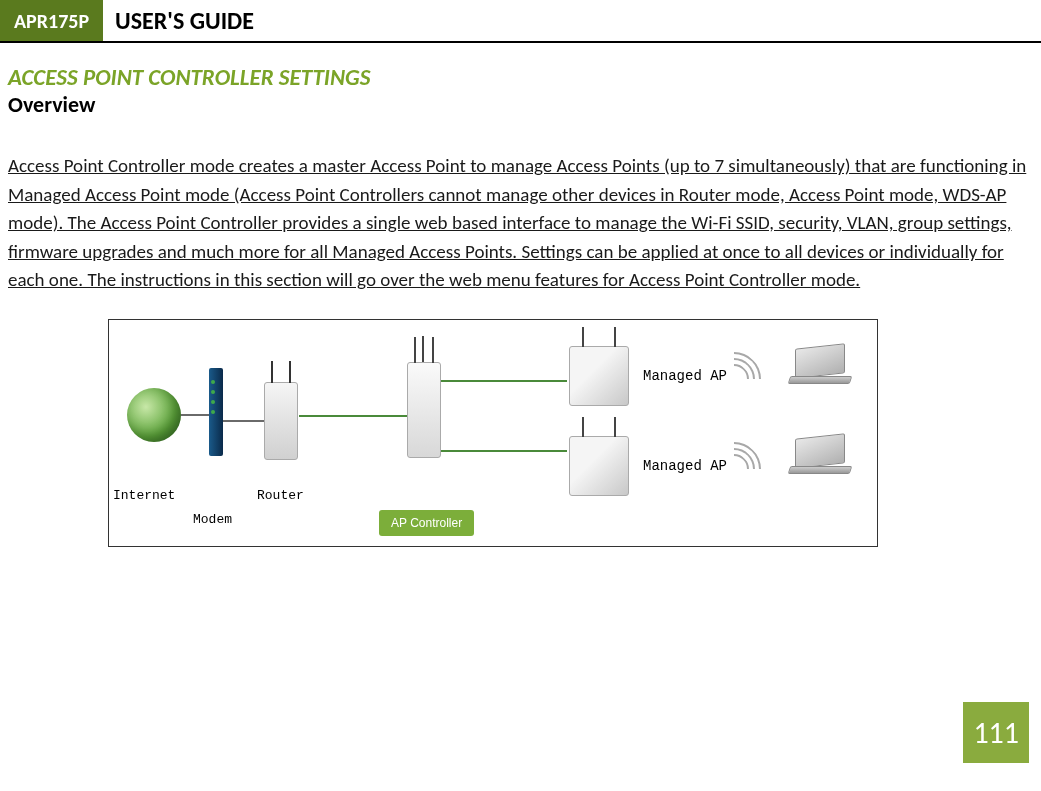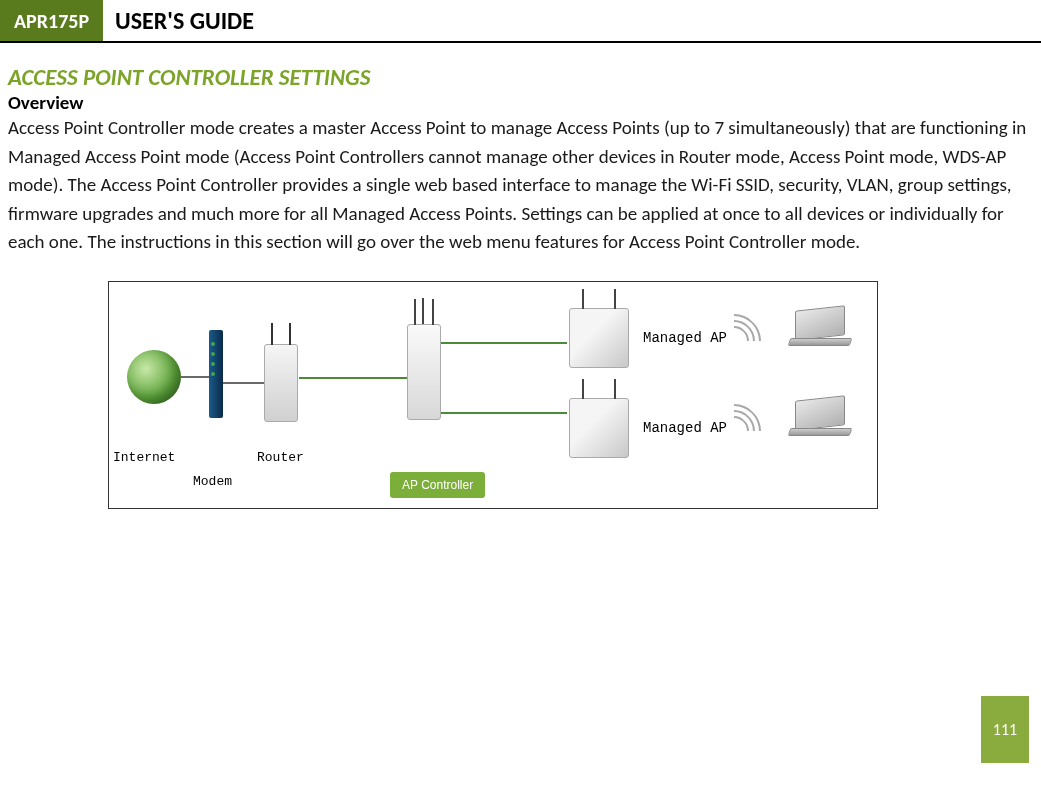--- a/index.html
+++ b/index.html
@@ -41,28 +41,30 @@
       padding: 20px 8px 0 8px;
     }
     .section-heading {
       color: #7ba428;
       font-weight: bold;
       font-style: italic;
       font-size: 23px;
     }
     .subheading {
       font-weight: bold;
-      font-size: 19px;
+      font-size: 22px;
       color: #000;
+      margin-bottom: 34px;
     }
     .body-text {
       font-size: 19px;
       line-height: 1.5;
       color: #1a1a1a;
       margin-bottom: 20px;
+      text-decoration: underline;
     }
     .diagram-box {
       border: 1px solid #333;
       width: 770px;
       height: 228px;
       margin: 24px 0 0 100px;
       position: relative;
       background: #fff;
       overflow: hidden;
     }
@@ -214,22 +216,22 @@
       padding: 6px 12px;
       border-radius: 3px;
       font-family: Arial, sans-serif;
     }
     .page-number-box {
       position: absolute;
       right: 12px;
       bottom: 28px;
       background: #8aab3e;
       color: #fff;
-      font-size: 16px;
-      padding: 24px 10px;
+      font-size: 30px;
+      padding: 12px 10px;
       min-width: 48px;
       text-align: center;
     }
     .cable {
       position: absolute;
       height: 2px;
       background: #6a6a6a;
     }
     .cable-green {
       position: absolute;
@@ -267,21 +269,21 @@
 
     <div class="cable" style="left:114px; top:100px; width:42px;"></div>
 
     <div class="router"></div>
     <div class="diag-label" style="left:148px; top:168px;">Router</div>
 
     <div class="cable-green" style="left:190px; top:95px; width:108px;"></div>
 
     <div class="ap-controller"></div>
     <div class="ap-controller-ant-mid"></div>
-    <div class="badge" style="left:281px; top:190px;">AP Controller</div>
+    <div class="badge" style="left:270px; top:190px;">AP Controller</div>
 
     <div class="cable-green" style="left:332px; top:60px; width:126px;"></div>
     <div class="cable-green" style="left:332px; top:130px; width:126px;"></div>
 
     <div class="managed-ap" style="left:460px; top:26px;"></div>
     <div class="diag-label" style="left:534px; top:48px; font-size:14px;">Managed AP</div>
 
     <div class="managed-ap" style="left:460px; top:116px;"></div>
     <div class="diag-label" style="left:534px; top:138px; font-size:14px;">Managed AP</div>
 

